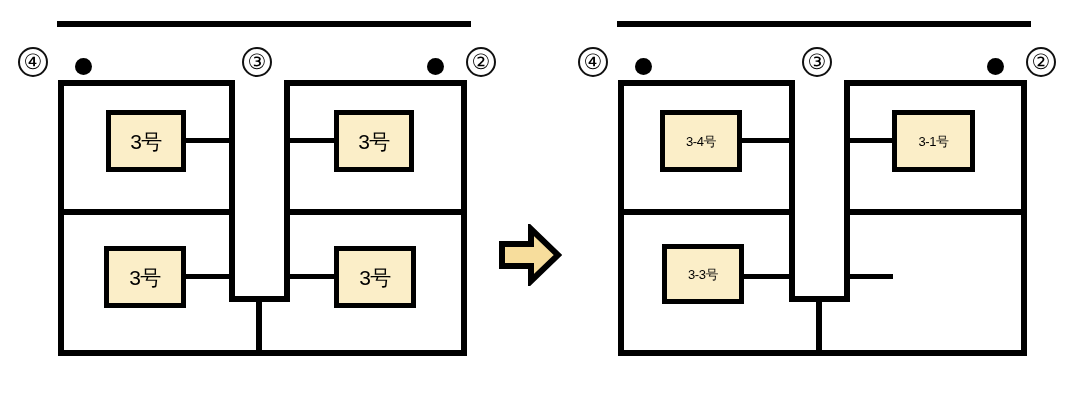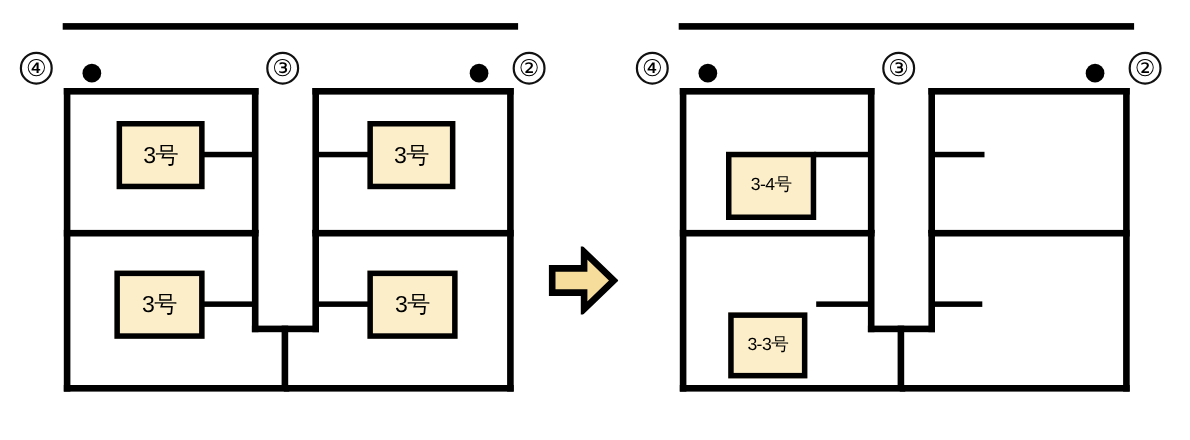--- a/index.html
+++ b/index.html
@@ -43,21 +43,21 @@
   .wall{position:absolute;background:#000;}
 
   
   .unitbox{
     position:absolute;background:#fbeec8;border:5px solid #000;
     box-sizing:border-box;display:flex;align-items:center;justify-content:center;
     font-size:21px;line-height:1;white-space:nowrap;
     font-family:"Liberation Sans","DejaVu Sans",sans-serif;
     letter-spacing:-0.5px;
   }
-  .unitbox.wide{font-size:16px;margin-top:28px;}
+  .unitbox.wide{font-size:13px;}
 
   
   .connector{position:absolute;background:#000;height:5px;}
 
   
   .arrow{position:absolute;left:498px;top:224px;width:64px;height:62px;}
 </style>
 </head>
 <body>
 
@@ -144,23 +144,26 @@
     <div class="wall" style="left:284px;top:209px;width:6px;height:93px;"></div>
 
     <div class="wall" style="left:229px;top:296px;width:61px;height:6px;"></div>
     <div class="wall" style="left:256px;top:296px;width:6px;height:58px;"></div>
 
     <div class="unitbox wide" style="left:100px;top:110px;width:82px;height:62px;">
       <span>3-4号</span>
     </div>
     <div class="connector" style="left:180px;top:138px;width:52px;"></div>
 
+    <div class="unitbox wide" style="left:332px;top:110px;width:83px;height:62px;">
+      <span>3-1号</span>
+    </div>
     <div class="connector" style="left:287px;top:138px;width:48px;"></div>
 
-    <div class="unitbox wide" style="left:102px;top:256px;width:72px;height:60px;">
+    <div class="unitbox wide" style="left:102px;top:244px;width:82px;height:60px;">
       <span>3-3号</span>
     </div>
     <div class="connector" style="left:182px;top:274px;width:50px;"></div>
 
     <div class="connector" style="left:287px;top:274px;width:46px;"></div>
   </div>
 
 </div>
 
 </body></html>

